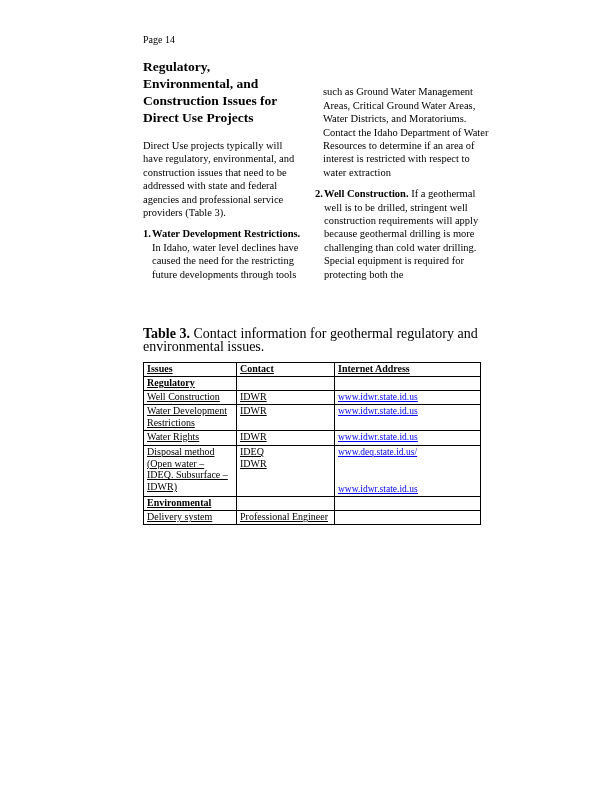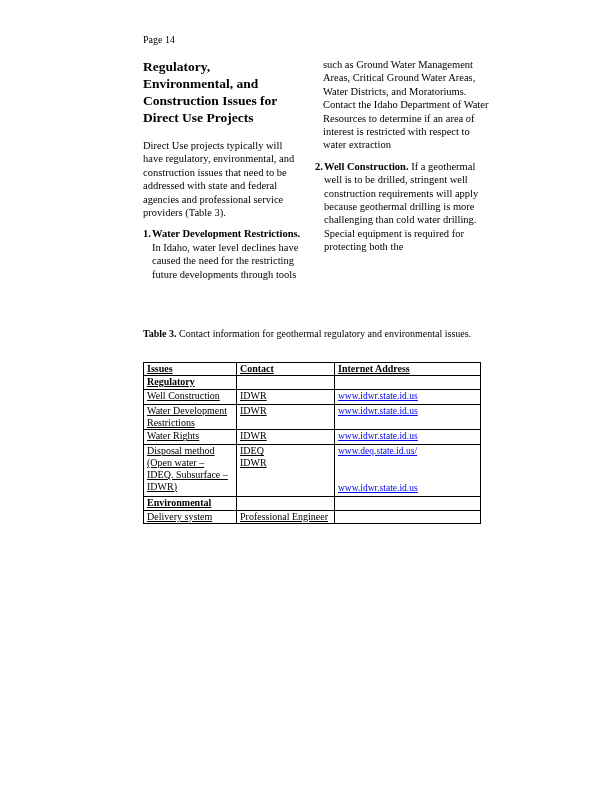--- a/index.html
+++ b/index.html
@@ -14,20 +14,21 @@
   .page { position: relative; width: 588px; height: 792px; overflow: hidden; }
 
   .page-header {
     position: absolute; left: 143px; top: 34px;
     font-size: 10px;
   }
 
   .columns {
     position: absolute; left: 143px; top: 58px; width: 346px;
     display: flex;
+    align-items: flex-end;
   }
   .col-left  { width: 158px; }
   .col-right { width: 174px; margin-left: 14px; }
 
   .title {
     margin: 0 0 13px 0;
     font-size: 13.5px; font-weight: bold;
     line-height: 17px;
   }
   .body-para {
@@ -44,22 +45,22 @@
     line-height: 13.4px;
   }
   .list-item .num { flex: 0 0 9px; font-weight: bold; }
   .list-item .item-text { flex: 1; }
   .lead { font-weight: bold; }
 
   .table-block {
     position: absolute; left: 143px; top: 328px; width: 340px;
   }
   .caption {
-    margin: 0 0 21px 0;
-    font-size: 10px;
+    margin: 0 0 9px 0;
+    font-size: 14px;
     line-height: 12.5px;
   }
 
   table.contact-table {
     border-collapse: collapse;
     table-layout: fixed;
     width: 337px;
     font-size: 10px;
     line-height: 11.8px;
   }

